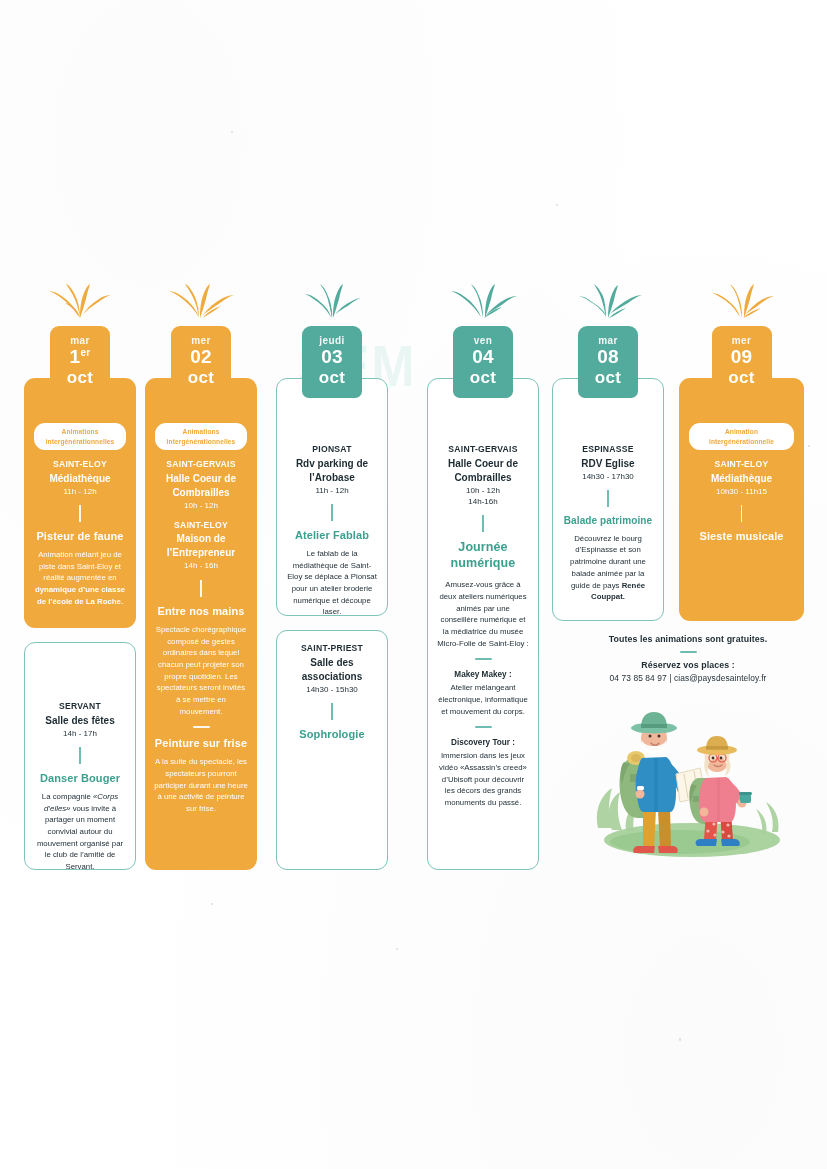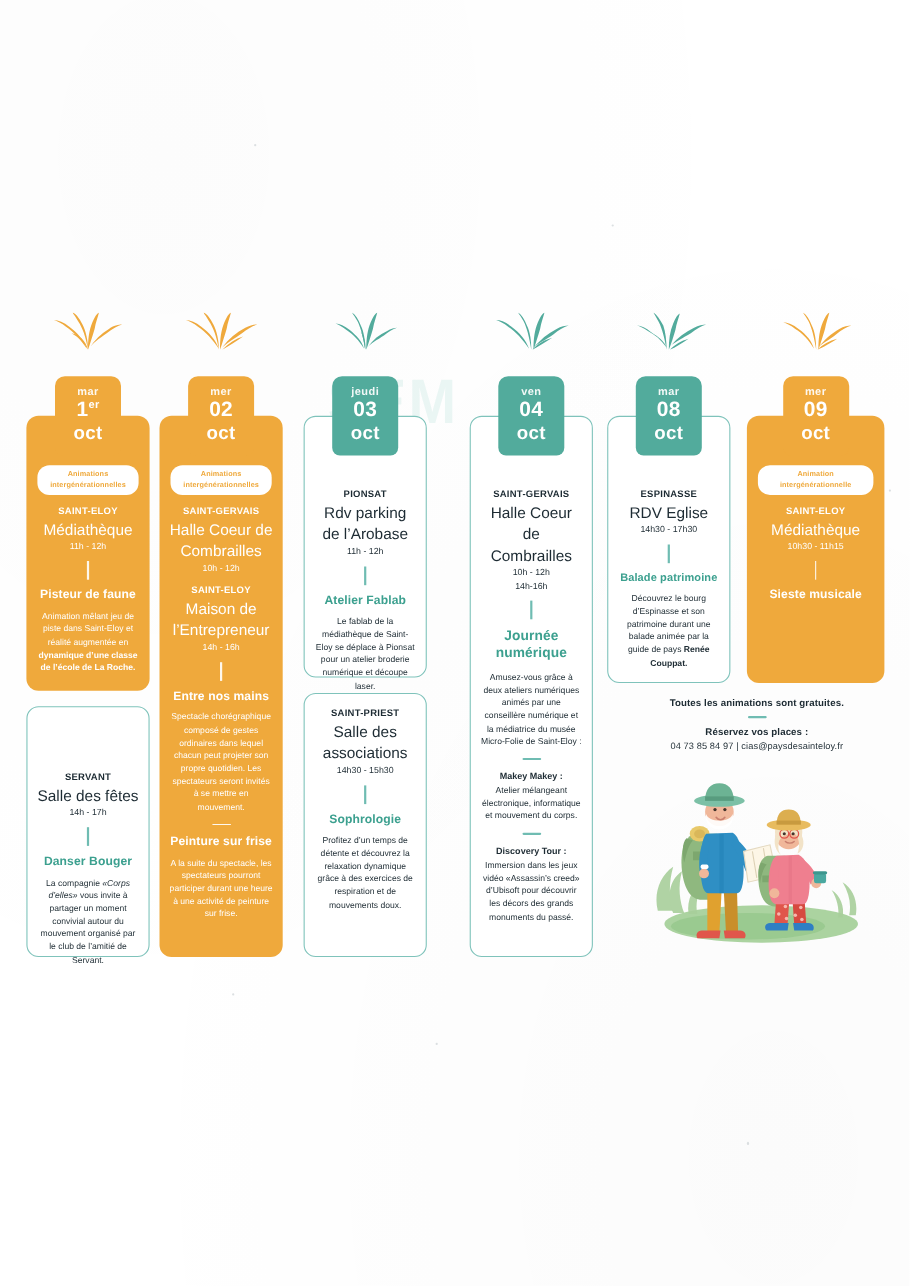--- a/index.html
+++ b/index.html
@@ -26,21 +26,21 @@
     position:absolute;
     left:24px; top:318px;
     width:780px; height:560px;
   }
 
   
   .col{position:absolute;top:0;width:112px;}
 
   
   .date-tab{
-    position:absolute; top:24px; left:50%;
+    position:absolute; top:8px; left:50%;
     transform:translateX(-50%);
     width:60px; padding:9px 0 11px;
     border-radius:9px 9px 7px 7px;
     text-align:center;
     color:#ffffff;
     z-index:4;
   }
   .tab-orange{background:#efa93c;}
   .tab-teal{background:#52ab9c;}
   .date-dow{
@@ -73,21 +73,21 @@
     border-radius:11px;
     font-size:6.6px;font-weight:700;line-height:1.45;
     padding:4px 5px;margin:2px 1px 9px;
     letter-spacing:.1px;
   }
 
   .place{
     font-size:8.6px;font-weight:800;letter-spacing:.25px;
     line-height:1.35;margin-top:2px;
   }
-  .venue{font-size:14px;line-height:1.4;font-weight:400;margin-top:1px;}
+  .venue{font-size:10px;line-height:1.4;font-weight:700;margin-top:1px;}
   .time{font-size:8px;line-height:1.4;font-weight:400;}
 
   .divider{
     width:1.3px;height:17px;margin:8px auto;
   }
   .divider.orange{background:#ffffff;opacity:.9;}
   .divider.teal{background:#6fbcb2;}
   .divider-h{
     width:17px;height:1.6px;margin:9px auto;border-radius:2px;
   }
@@ -239,21 +239,20 @@
       <div class="activity teal">Atelier Fablab</div>
       <div class="desc">Le fablab de la médiathèque de Saint-Eloy se déplace à Pionsat pour un atelier broderie numérique et découpe laser.</div>
     </div>
 
     <div class="card card-white" style="top:312px;height:240px;">
       <div class="place">SAINT-PRIEST</div>
       <div class="venue">Salle des associations</div>
       <div class="time">14h30 - 15h30</div>
       <div class="divider teal"></div>
       <div class="activity teal">Sophrologie</div>
-      <div class="desc">Profitez d’un temps de détente et découvrez la relaxation dynamique grâce à des exercices de respiration et de mouvements doux.</div>
     </div>
   </div>
 
   <div class="col" style="left:403px;">
     <svg class="sprout" viewBox="0 0 70 34">
       <g fill="#52ab9c">
         <path d="M35 34 C33 22 31 14 28 8 C26 4 24 2 23 0 C26 2 29 6 31 12 C34 18 35 26 35 34 Z"></path>
         <path d="M37 34 C37 24 38 16 41 9 C43 4 45 1 47 0 C46 4 44 9 43 15 C41 22 39 28 37 34 Z"></path>
         <path d="M33 33 C27 24 21 18 14 13 C10 10 6 8 3 7 C7 7 12 9 17 13 C24 18 30 25 33 33 Z"></path>
         <path d="M37 32 C43 25 50 19 58 15 C62 13 66 12 69 12 C65 13 60 16 55 20 C48 25 41 28 37 32 Z"></path>

